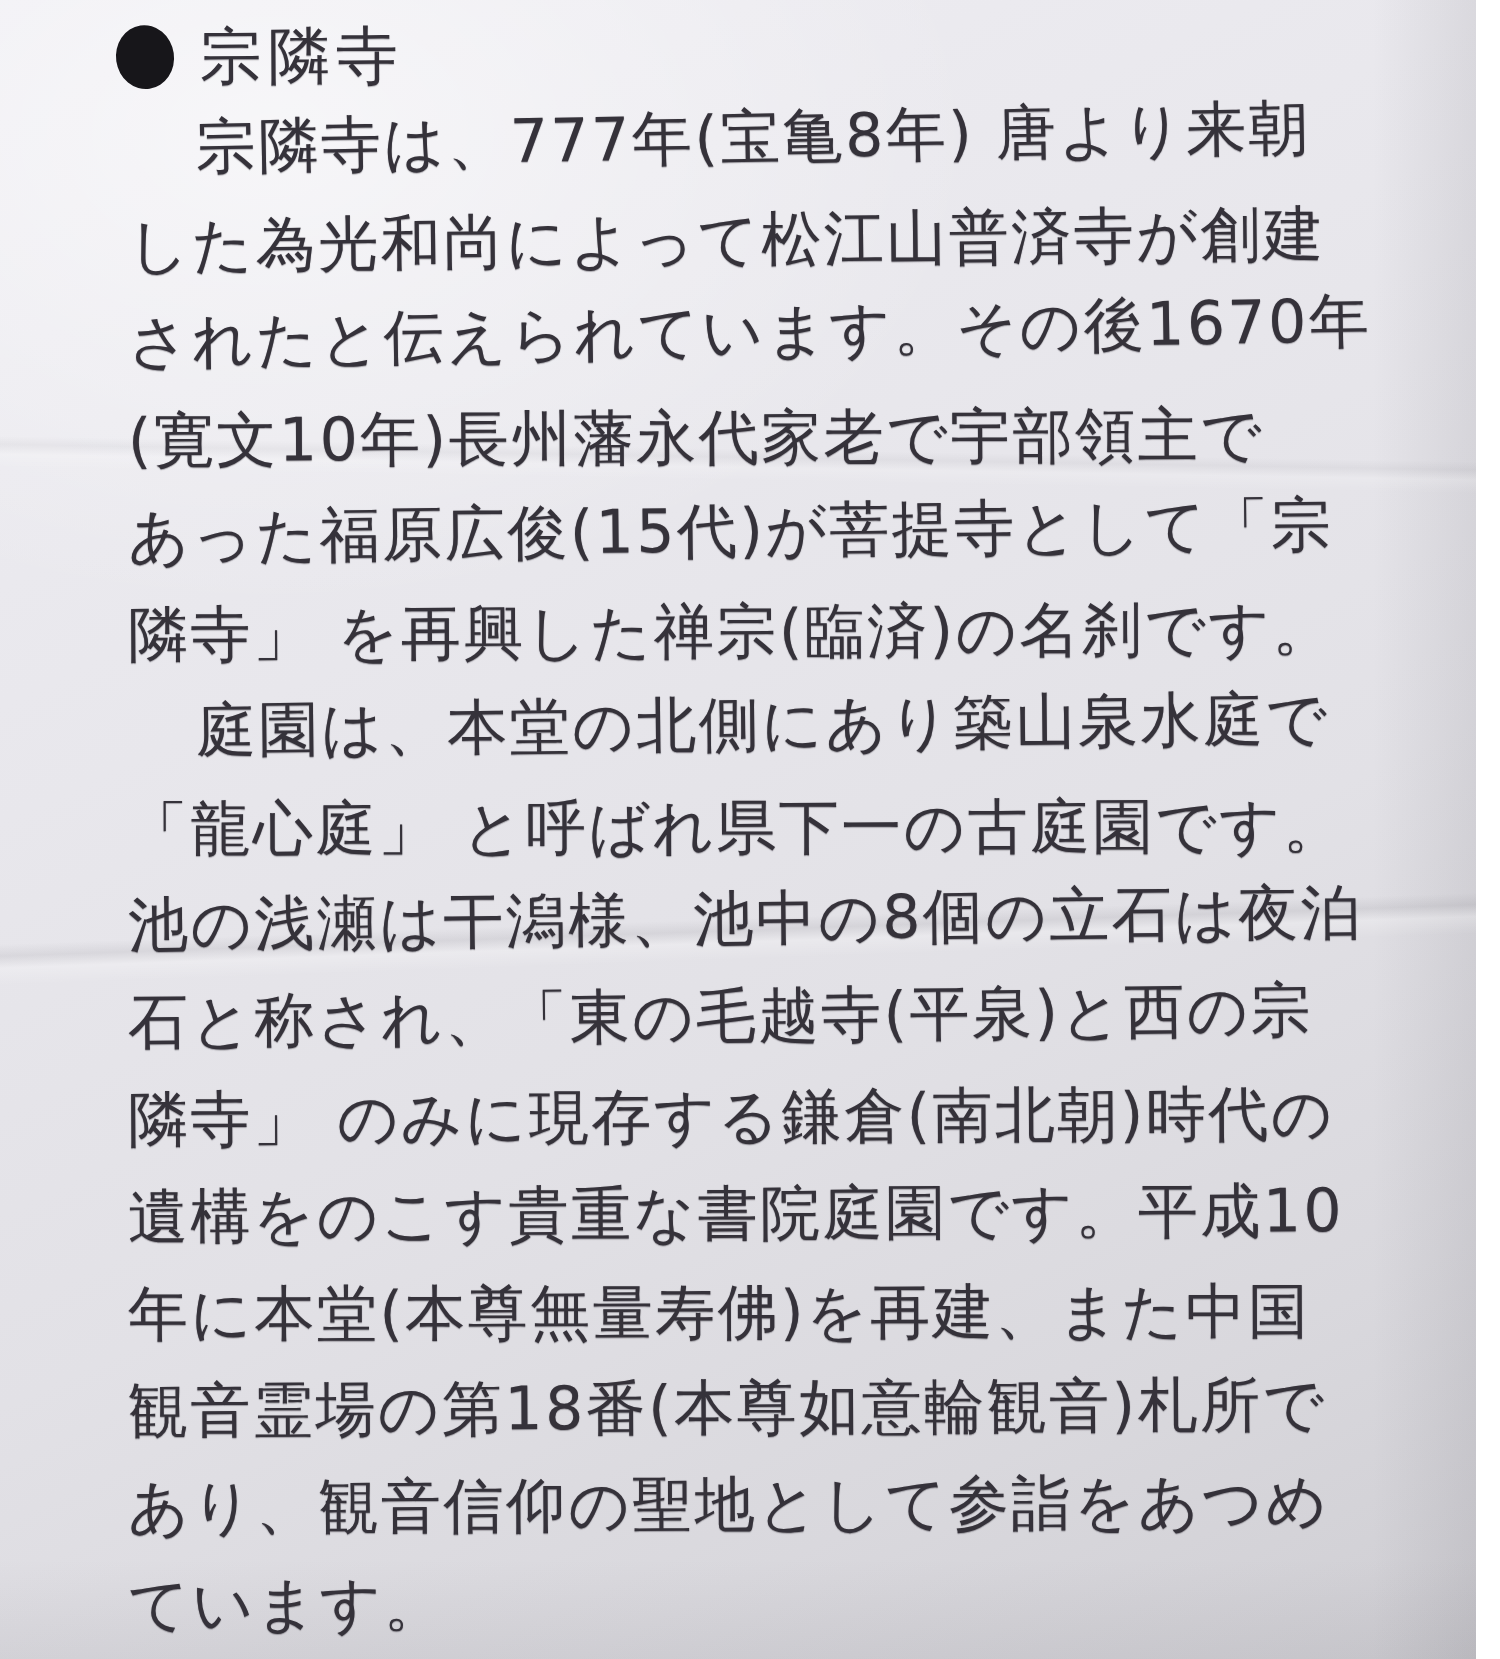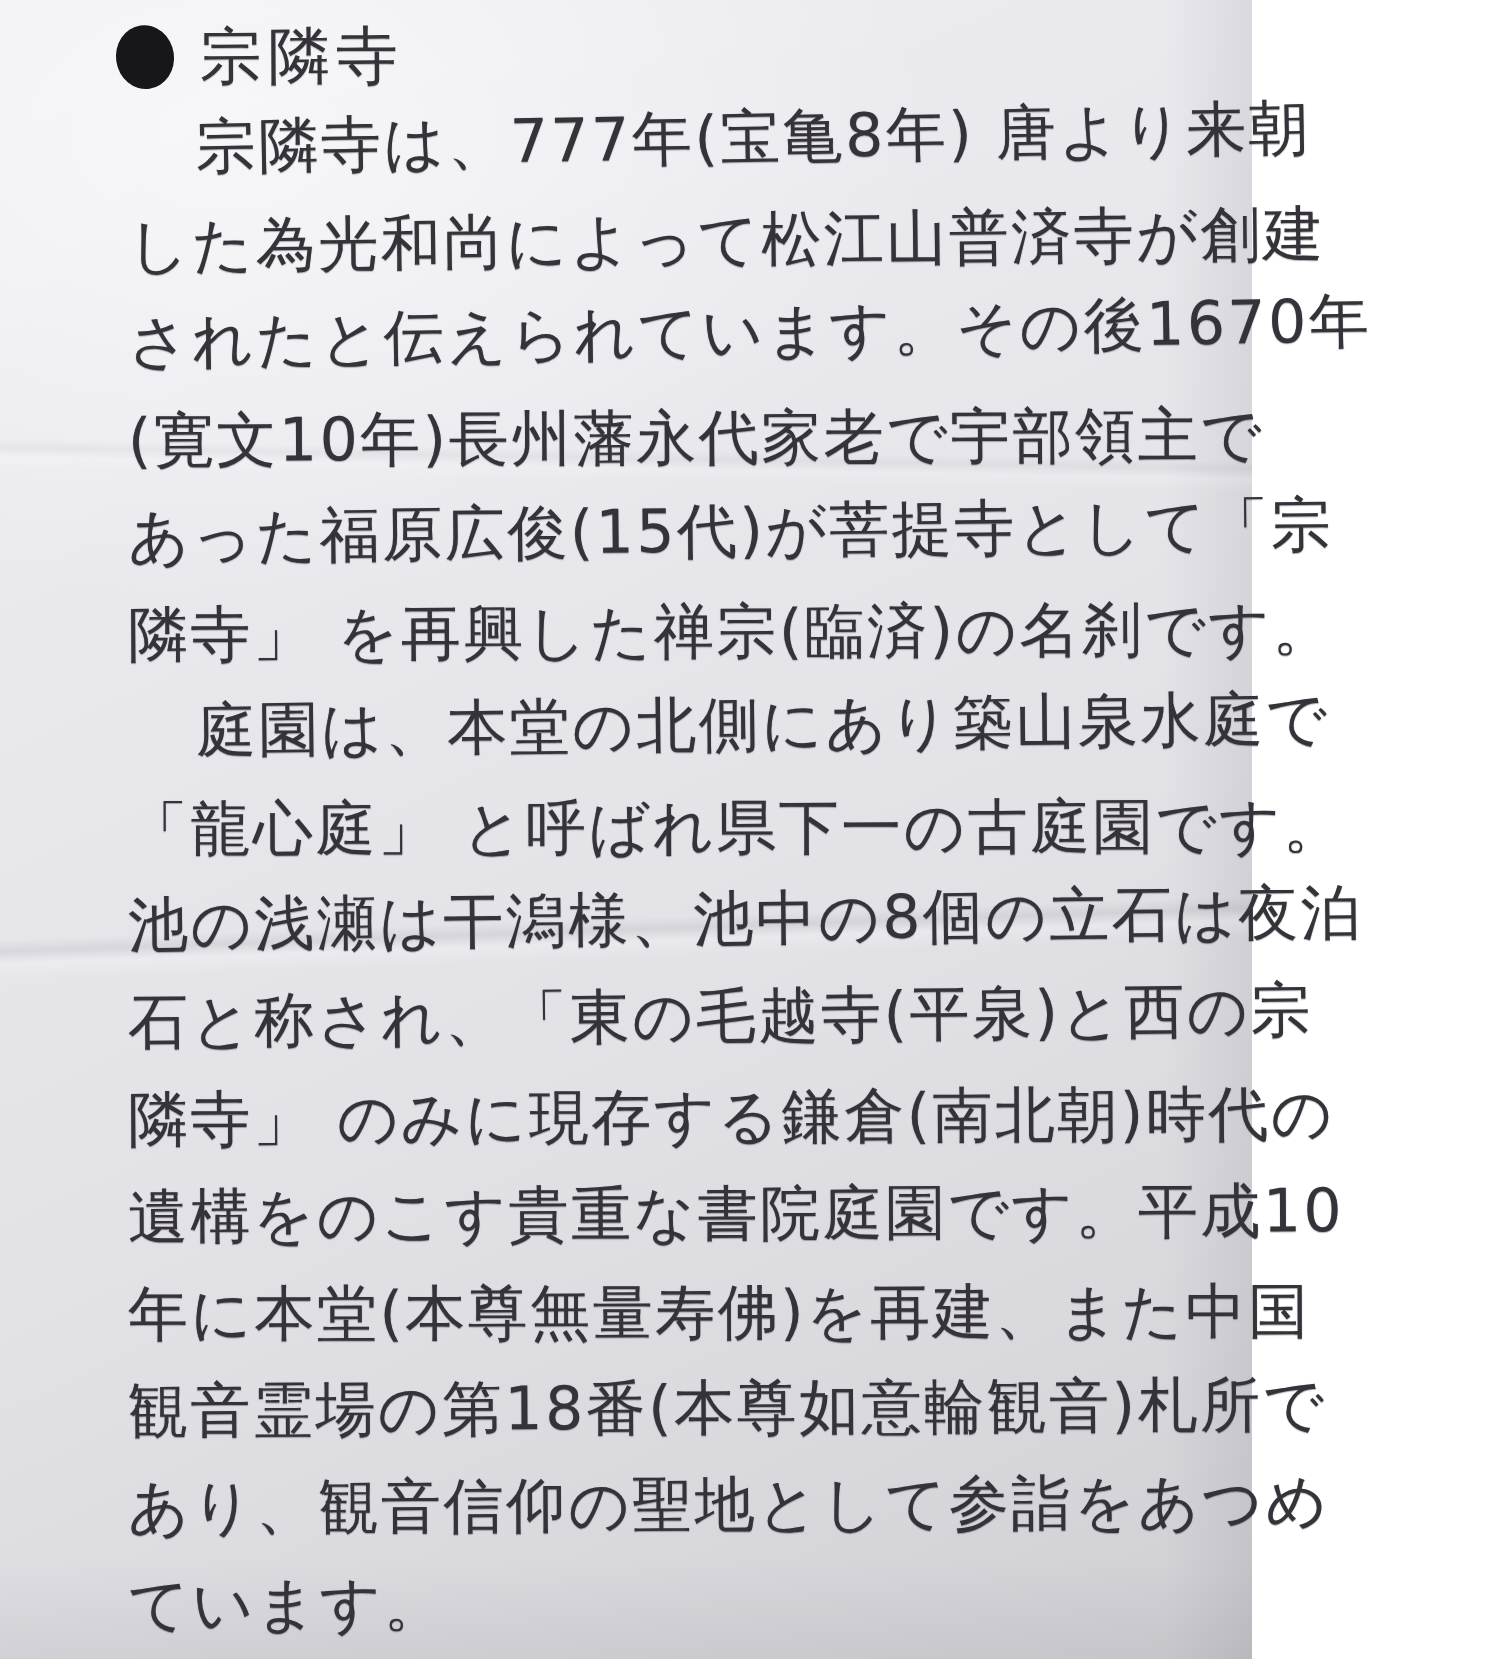--- a/index.html
+++ b/index.html
@@ -5,21 +5,21 @@
   html, body {
     margin: 0;
     padding: 0;
     width: 1500px;
     height: 1659px;
     overflow: hidden;
     font-family: "DejaVu Sans", "Liberation Sans", sans-serif;
   }
   .paper {
     position: relative;
-    width: 1252px;
+    width: 1476px;
     height: 1659px;
     background:
       radial-gradient(ellipse 1200px 800px at 18% 8%, rgba(255,255,255,0.55), rgba(255,255,255,0) 60%),
       linear-gradient(155deg, #efeef3 0%, #e8e7ec 35%, #e2e1e6 60%, #d9d8dd 82%, #cfced3 100%);
     color: #35323a;
   }
   
   .paper::before {
     content: "";
     position: absolute;

